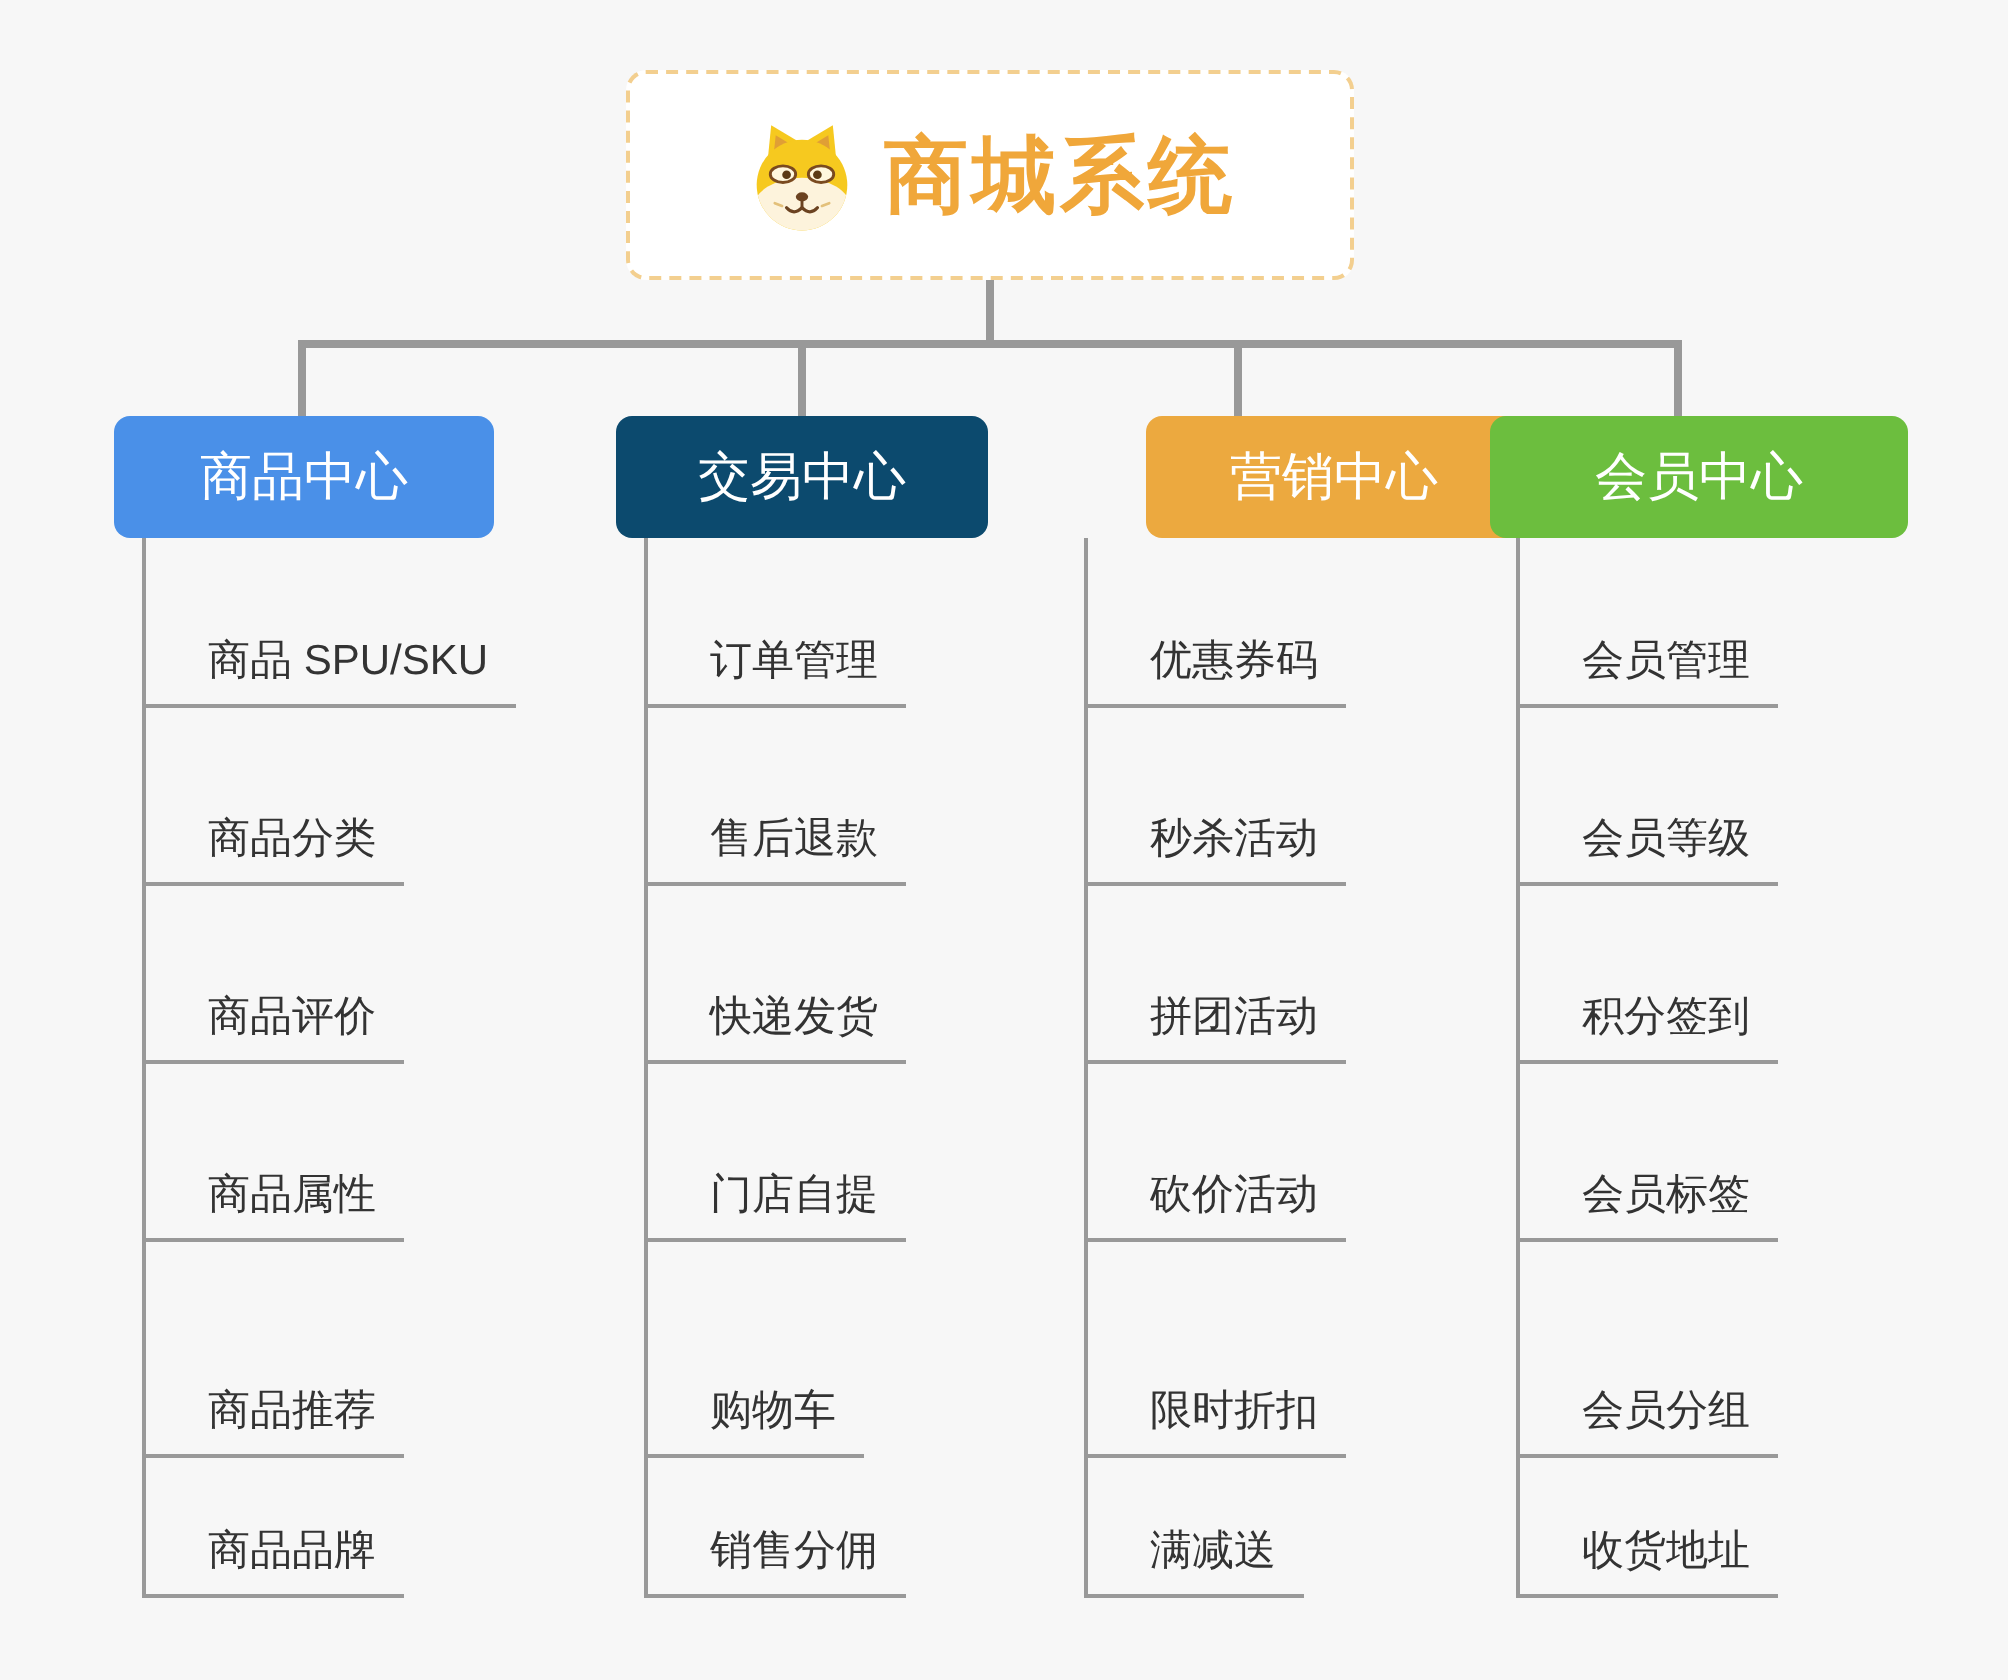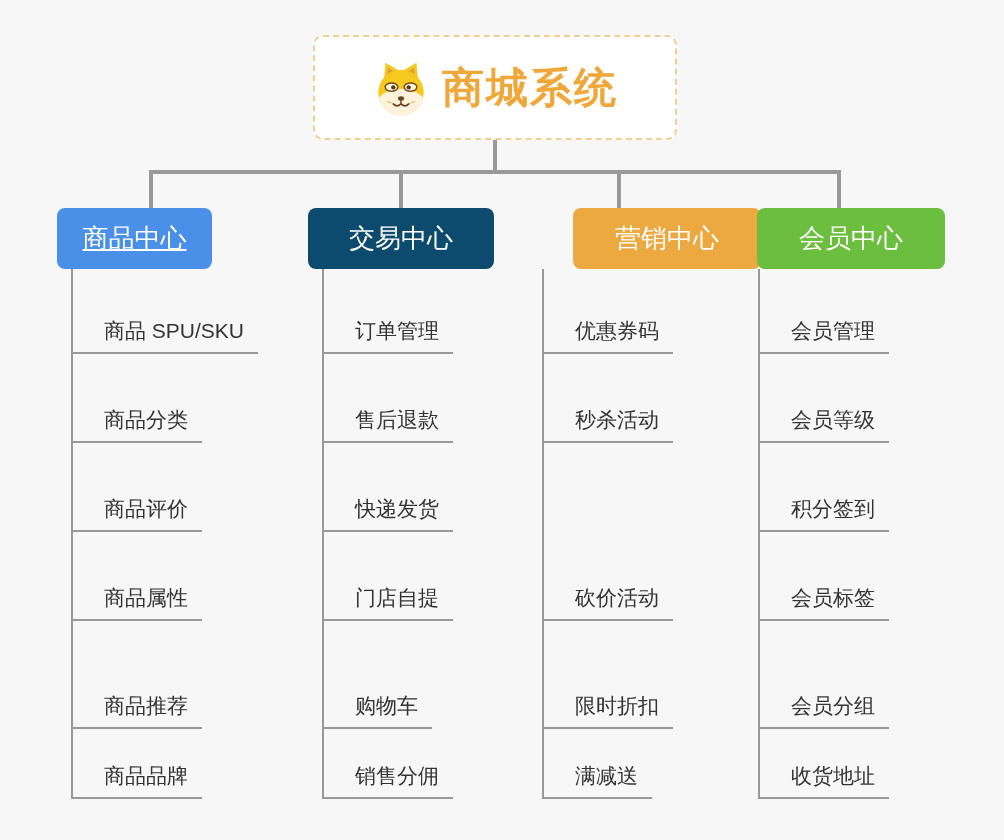--- a/index.html
+++ b/index.html
@@ -27,24 +27,24 @@
   .vline,.hline{position:absolute;background:#999999;}
   .sub-vline{position:absolute;width:2px;background:#999999;}
 
   
   .hdr{
     position:absolute;top:208px;height:61px;border-radius:8px;
     color:#ffffff;font-size:26px;
     display:flex;align-items:center;justify-content:center;
     box-sizing:border-box;cursor:default;
   }
-  .hdr1{left:57px;width:155px;text-decoration:underline;}
+  .hdr1{left:57px;width:190px;}
   .hdr2{left:308px;width:186px;}
   .hdr3{left:525px;width:188px;}
-  .hdr4{left:745px;width:188px;margin-left:12px;}
+  .hdr4{left:745px;width:209px;}
 
   
   .leaf{
     position:absolute;
     padding:0 14px 7px 33px;
     font-size:21px;line-height:28px;color:#333333;
     border-bottom:2px solid #999999;
     white-space:nowrap;
   }
   .x1{left:71px;} .x2{left:322px;} .x3{left:542px;} .x4{left:758px;}
@@ -107,20 +107,21 @@
 
   <div class="leaf x2 r1">订单管理</div>
   <div class="leaf x2 r2">售后退款</div>
   <div class="leaf x2 r3">快递发货</div>
   <div class="leaf x2 r4">门店自提</div>
   <div class="leaf x2 r5">购物车</div>
   <div class="leaf x2 r6">销售分佣</div>
 
   <div class="leaf x3 r1">优惠券码</div>
   <div class="leaf x3 r2">秒杀活动</div>
+  <div class="leaf x3 r3">拼团活动</div>
   <div class="leaf x3 r4">砍价活动</div>
   <div class="leaf x3 r5">限时折扣</div>
   <div class="leaf x3 r6">满减送</div>
 
   <div class="leaf x4 r1">会员管理</div>
   <div class="leaf x4 r2">会员等级</div>
   <div class="leaf x4 r3">积分签到</div>
   <div class="leaf x4 r4">会员标签</div>
   <div class="leaf x4 r5">会员分组</div>
   <div class="leaf x4 r6">收货地址</div>

